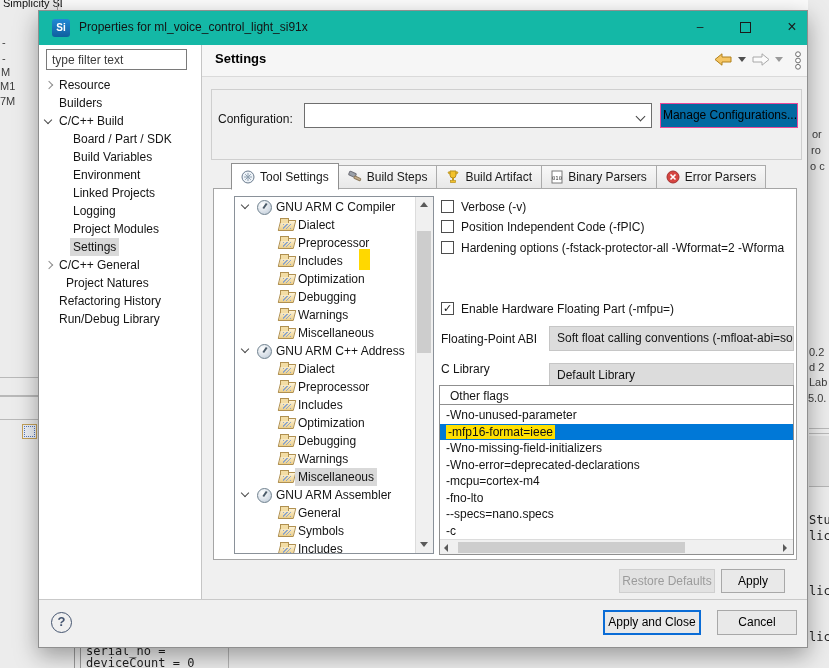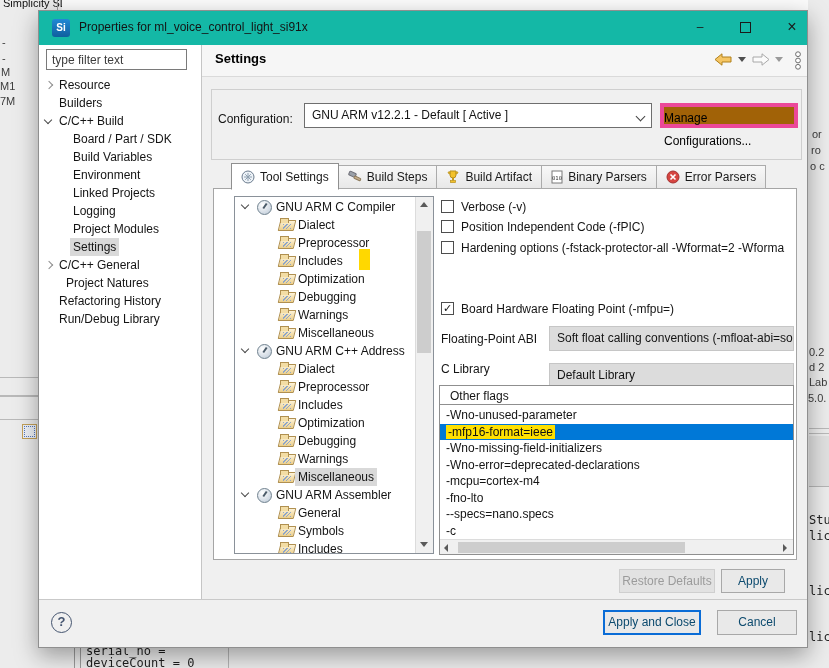--- a/index.html
+++ b/index.html
@@ -32,22 +32,22 @@
   
   .hdr{position:absolute;left:163px;top:34px;width:605px;height:31px;background:#f6f6f6;border-bottom:1px solid #dadada}
   .hdt{position:absolute;left:13px;top:6px;font-size:13px;font-weight:bold;color:#000}
   .caret{position:absolute;width:0;height:0;border-left:4px solid transparent;border-right:4px solid transparent;border-top:5px solid #4f4f4f}
   .caret.dis{border-top-color:#9a9a9a}
   
   .cfg{position:absolute;left:172px;top:78px;width:589px;height:69px;border:1px solid #cfcfcf}
   .combo{position:absolute;background:#fff;border:1px solid #6e6e6e;box-sizing:border-box;line-height:23px;
          padding:0 20px 0 7px;overflow:hidden}
   .cvdn{position:absolute;right:7px;top:9px;width:6px;height:6px;border-right:1.3px solid #444;border-bottom:1.3px solid #444;transform:rotate(45deg)}
-  .pbtn{position:absolute;height:25px;box-sizing:border-box;background:#a16207;border:4px solid #ec4899;
-        text-align:left;line-height:23px;font-size:12px;color:#000}
+  .pbtn{position:absolute;height:25px;box-sizing:border-box;background:#0369a1;border:1px solid #ec4899;
+        text-align:right;line-height:23px;font-size:12px;color:#000}
   
   .tabs{position:absolute;left:192px;top:151px;height:27px;display:flex;align-items:flex-end;z-index:3}
   .tab{display:flex;align-items:center;gap:5px;padding:0 9px;height:24px;box-sizing:border-box;
        background:linear-gradient(#f8f8f8,#e8e8e8);border:1px solid #ababab;border-left:none;color:#1a1a1a}
   .tab.first{border-left:1px solid #ababab}
   .tab.active{height:27px;background:#fff;border:1px solid #8f8f8f;border-bottom:1px solid #fff;margin-bottom:-1px}
   
   .cbox{position:absolute;left:174px;top:177px;width:584px;height:372px;background:#fff;border:1px solid #a5a5a5;box-sizing:border-box}
   .tpanel{position:absolute;left:20px;top:7px;width:200px;height:358px;border:1px solid #8a9199;background:#fff;box-sizing:border-box;overflow:hidden}
   .trow{position:absolute;left:0;width:100%;height:18px;line-height:18px}
@@ -73,21 +73,21 @@
   .ofbox{position:absolute;left:225px;top:196px;width:355px;height:170px;background:#fff;border:1px solid #8f8f8f;box-sizing:border-box;overflow:hidden}
   .oft{position:absolute;left:10px;top:3px}
   .ofsep{position:absolute;left:0;top:18px;width:100%;height:1px;background:#8f8f8f}
   .frow{position:absolute;left:0;width:100%;height:16.5px;line-height:16.5px;padding-left:6px;box-sizing:border-box;overflow:hidden}
   .frow.hl{background:#0078d7;color:#fff}
   .hlt{background:#ffe000;color:#111;padding:0 2px}
   .hsb{position:absolute;left:0;top:153px;width:353px;height:15px;background:#f0f0f0;border-top:1px solid #dcdcdc}
   .harr{position:absolute;top:4px;width:0;height:0;border-top:4px solid transparent;border-bottom:4px solid transparent}
   
   .btn{position:absolute;height:24px;box-sizing:border-box;border:1px solid #a8a8a8;background:#e9e9e9;
-       text-align:center;line-height:22px;font-size:12px;color:#0c4a6e}
+       text-align:center;line-height:22px;font-size:12px;color:#000000}
   .btn.dis{background:#e2e2e2;border-color:#cfcfcf;color:#9b9b9b}
   .btn.def{border:2px solid #0a6cd6;line-height:20px}
   .bsep{position:absolute;left:0;top:588px;width:100%;height:1px;background:#c9c9c9}
   .help{position:absolute;left:12px;top:601px;width:21px;height:21px;border-radius:50%;border:1.5px solid #44546f;
         box-sizing:border-box;text-align:center;line-height:18px;color:#44546f;font-size:13px;font-weight:bold}
   .bgline{position:absolute;background:#b9b9b9}
 </style>
 </head>
 <body>
 
@@ -206,21 +206,20 @@
       <svg class="f" style="left:591px;top:6px" width="10" height="19" viewBox="0 0 10 19">
         <circle cx="5" cy="3.2" r="2.4" fill="#fff" stroke="#6e6e6e"></circle>
           <circle cx="5" cy="9.5" r="2.4" fill="#fff" stroke="#6e6e6e"></circle>
           <circle cx="5" cy="15.8" r="2.4" fill="#fff" stroke="#6e6e6e"></circle>
       </svg>
     </div>
 
     <div class="cfg">
       <div class="f" style="left:6px;top:22px">Configuration:</div>
       <div class="combo" style="left:92px;top:13px;width:348px;height:25px">
-        <span>GNU ARM v12.2.1 - Default  [ Active ]</span>
         <span class="cvdn"></span>
       </div>
       <div class="pbtn" style="left:448px;top:13px;width:138px">Manage Configurations...</div>
     </div>
 
     <div class="tabs">
       <div class="tab first active">
         <svg width="14" height="14" viewBox="0 0 14 14">
             <circle cx="7" cy="7" r="6" fill="#eef3f8" stroke="#6b7b8d"></circle>
             <path d="M3 7h8M7 3v8M4.2 4.2l5.6 5.6M9.8 4.2L4.2 9.8" stroke="#8fa0b0" stroke-width="1"></path>
@@ -434,21 +433,21 @@
       <div class="crow" style="top:29px">
           <span class="cb"></span>
           <span class="cbl">Position Independent Code (-fPIC)</span>
         </div>
       <div class="crow" style="top:50px">
           <span class="cb"></span>
           <span class="cbl">Hardening options (-fstack-protector-all -Wformat=2 -Wforma</span>
         </div>
       <div class="crow" style="top:111px">
           <span class="cb"><span>✓</span></span>
-          <span class="cbl">Board Hardware Floating Point (-mfpu=)</span>
+          <span class="cbl">Enable Hardware Floating Part (-mfpu=)</span>
         </div>
 
       <div class="crow" style="top:141px">
           <span class="cbl" style="left:0">Floating-Point ABI</span>
         </div>
       <div class="gcombo" style="left:335px;top:137px;width:245px;height:25px"><span>Soft float calling conventions (-mfloat-abi=so</span></div>
       <div class="crow" style="top:171px">
           <span class="cbl" style="left:0">C Library</span>
         </div>
       <div class="gcombo" style="left:335px;top:174px;width:245px;height:25px"><span>Default Library</span></div>

